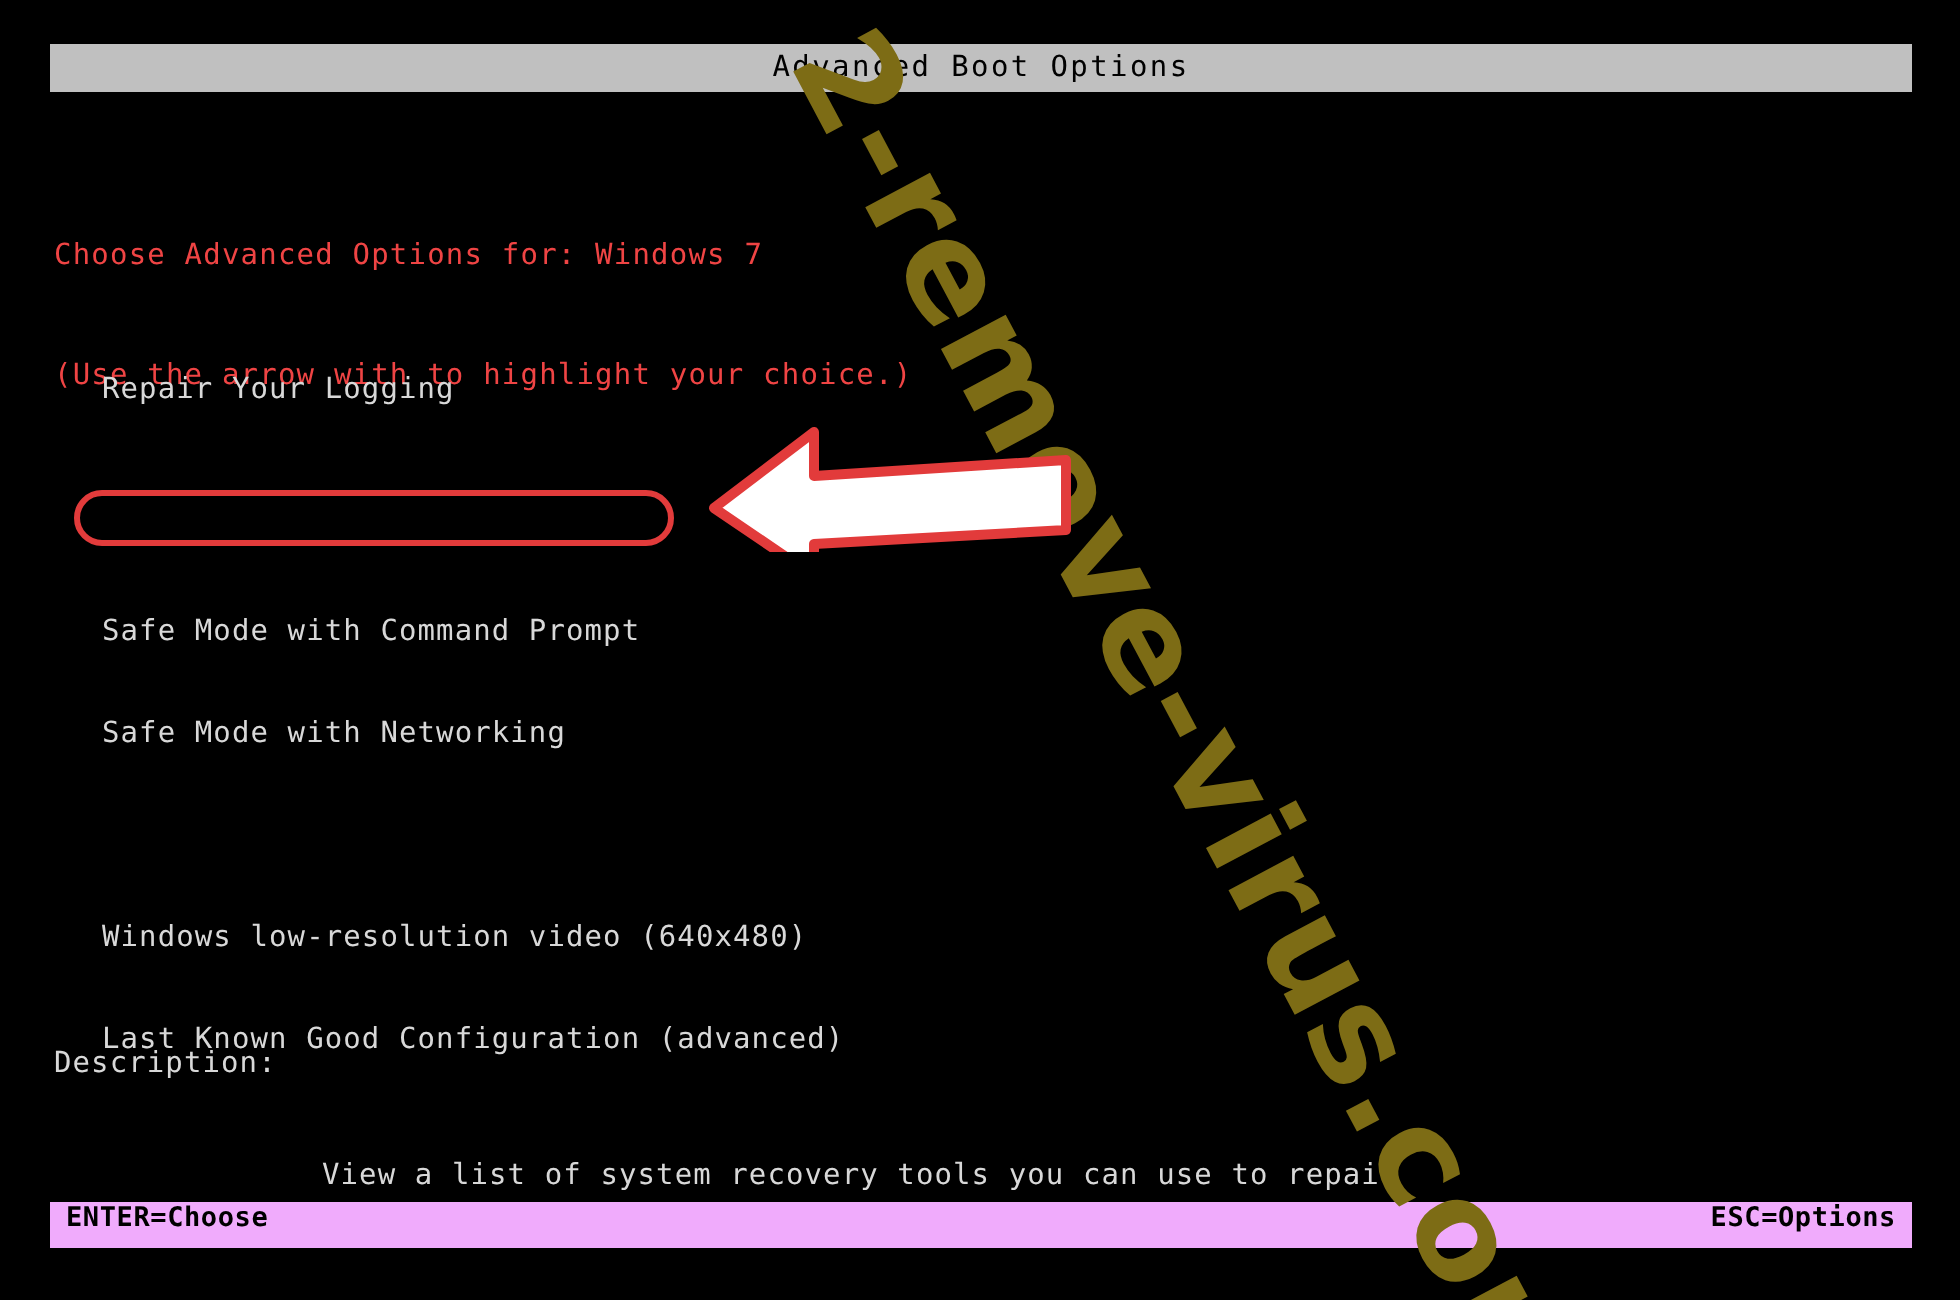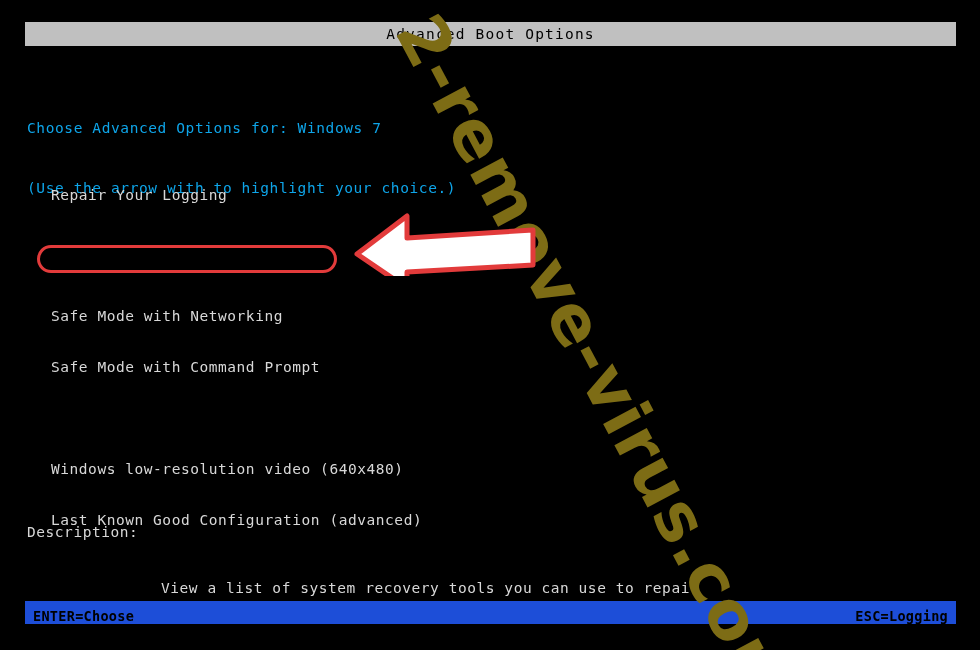--- a/index.html
+++ b/index.html
@@ -31,21 +31,21 @@
     font-size: 14.5px;
     letter-spacing: 1.2px;
     font-weight: 400;
   }
 
   
   .header {
     position: absolute;
     left: 27px;
     top: 78px;
-    color: #0ea5e9;
+    color: #ef4444;
     font-size: 14.5px;
     line-height: 20px;
     letter-spacing: 0.6px;
     white-space: pre;
   }
   .header .line { white-space: pre; }
 
   
   .menu {
     position: absolute;
@@ -79,24 +79,24 @@
   .desc-lines { white-space: pre; }
   .desc-lines div { line-height: 19px; white-space: pre; margin-top: 23px; }
 
   
   .statusbar {
     position: absolute;
     left: 25px;
     top: 601px;
     width: 931px;
     height: 23px;
-    background: #1d4ed8;
+    background: #f0abfc;
     color: #000000;
     display: flex;
-    align-items: flex-end;
+    align-items: flex-start;
     justify-content: space-between;
     padding: 0 8px;
     box-sizing: border-box;
     font-size: 13.5px;
     font-weight: 700;
     letter-spacing: 0.3px;
   }
 
   
   .watermark {
@@ -148,22 +148,22 @@
   </div>
 
   <div class="header">
     <div class="line">Choose Advanced Options for: Windows 7</div>
     <div class="line">(Use the arrow with to highlight your choice.)</div>
   </div>
 
   <div class="menu">
     <div class="menu-item">Repair Your Logging</div>
     <div class="menu-gap-lg"></div>
+    <div class="menu-item">Safe Mode with Command Prompt</div>
     <div class="menu-item">Safe Mode with Networking</div>
-    <div class="menu-item">Safe Mode with Command Prompt</div>
     <div class="menu-gap-sm"></div>
     <div class="menu-item">Windows low-resolution video (640x480)</div>
     <div class="menu-item">Last Known Good Configuration (advanced)</div>
     
     
     
     
     
     
   </div>
@@ -171,21 +171,21 @@
   <div class="description">
     <div class="desc-label">Description:</div>
     <div class="desc-lines">
       <div>View a list of system recovery tools you can use to repair</div>
       <div>startup problems, run diagnostics, or restore your system.</div>
     </div>
   </div>
 
   <div class="statusbar">
     <span>ENTER=Choose</span>
-    <span>ESC=Logging</span>
+    <span>ESC=Options</span>
   </div>
 
   <div class="watermark">2-remove-virus.com</div>
 
   <div class="highlight-box"></div>
 
   <svg class="arrow-svg" viewBox="0 0 190 68">
     <polygon points="7,46 57,8 57,30 183,22 183,57 57,64 57,80" fill="#ffffff" stroke="#e23b3b" stroke-width="5" stroke-linejoin="round"></polygon>
   </svg>
 

